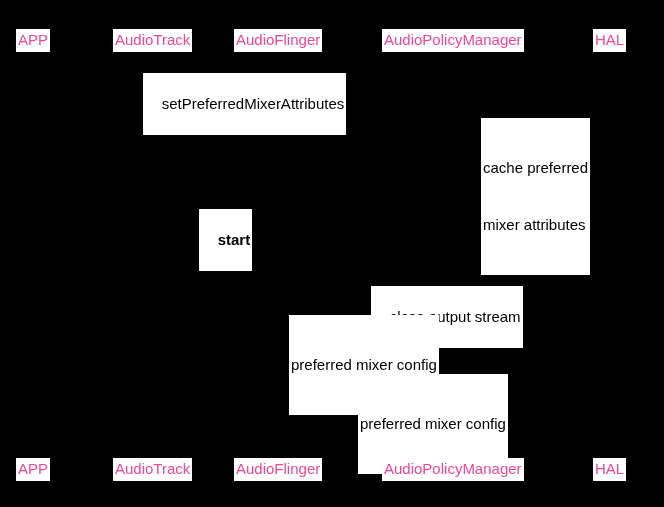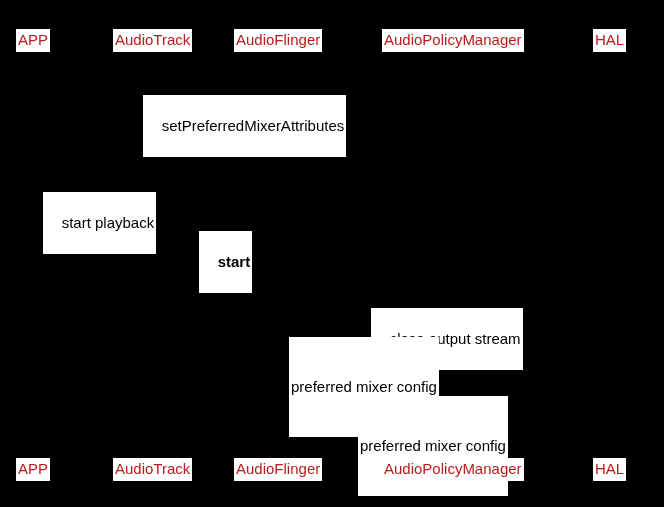--- a/index.html
+++ b/index.html
@@ -32,37 +32,36 @@
     height: 406px;
   }
   .arrow {
     position: absolute;
     height: 1px;
     background: #000000;
   }
   .participant {
     position: absolute;
     background: #ffffff;
-    color: #b91c1c;
+    color: #ec4899;
     font-size: 15px;
     line-height: 18px;
     padding: 2px 2px 3px 2px;
     white-space: nowrap;
     box-sizing: border-box;
   }
   .msg-label {
     position: absolute;
     background: #ffffff;
     color: #000000;
     font-size: 15px;
     line-height: 19px;
     padding: 2px 2px 3px 2px;
     white-space: pre;
     box-sizing: border-box;
-    margin-top: 22px;
   }
   .msg-label.centered { text-align: center; }
   .msg-label.leftal   { text-align: left; }
 </style>
 </head>
 <body>
 
 <div id="diagram">
 
   <div class="lifeline" style="left:35px;"></div>
@@ -93,24 +92,25 @@
     <span>AudioPolicyManager</span>
   </div>
   <div class="participant" style="left:593px;top:29px;">
     <span>HAL</span>
   </div>
 
   <div class="msg-label centered" style="left:143px;top:73px;">
     <span>setPreferredMixerAttributes</span>
   </div>
 
+  <div class="msg-label leftal" style="left:481px;top:118px;">
+    <div>cache preferred</div>
+    <div>mixer attributes</div>
+  </div>
 
-  <div class="msg-label centered" style="left:43px;top:170px;">
-    <span>start playback</span>
-  </div>
 
   <div class="msg-label centered" style="left:199px;top:209px;font-weight:bold;">
     <span>start</span>
   </div>
 
 
   <div class="msg-label centered" style="left:371px;top:286px;">
     <span>close output stream</span>
   </div>
 

